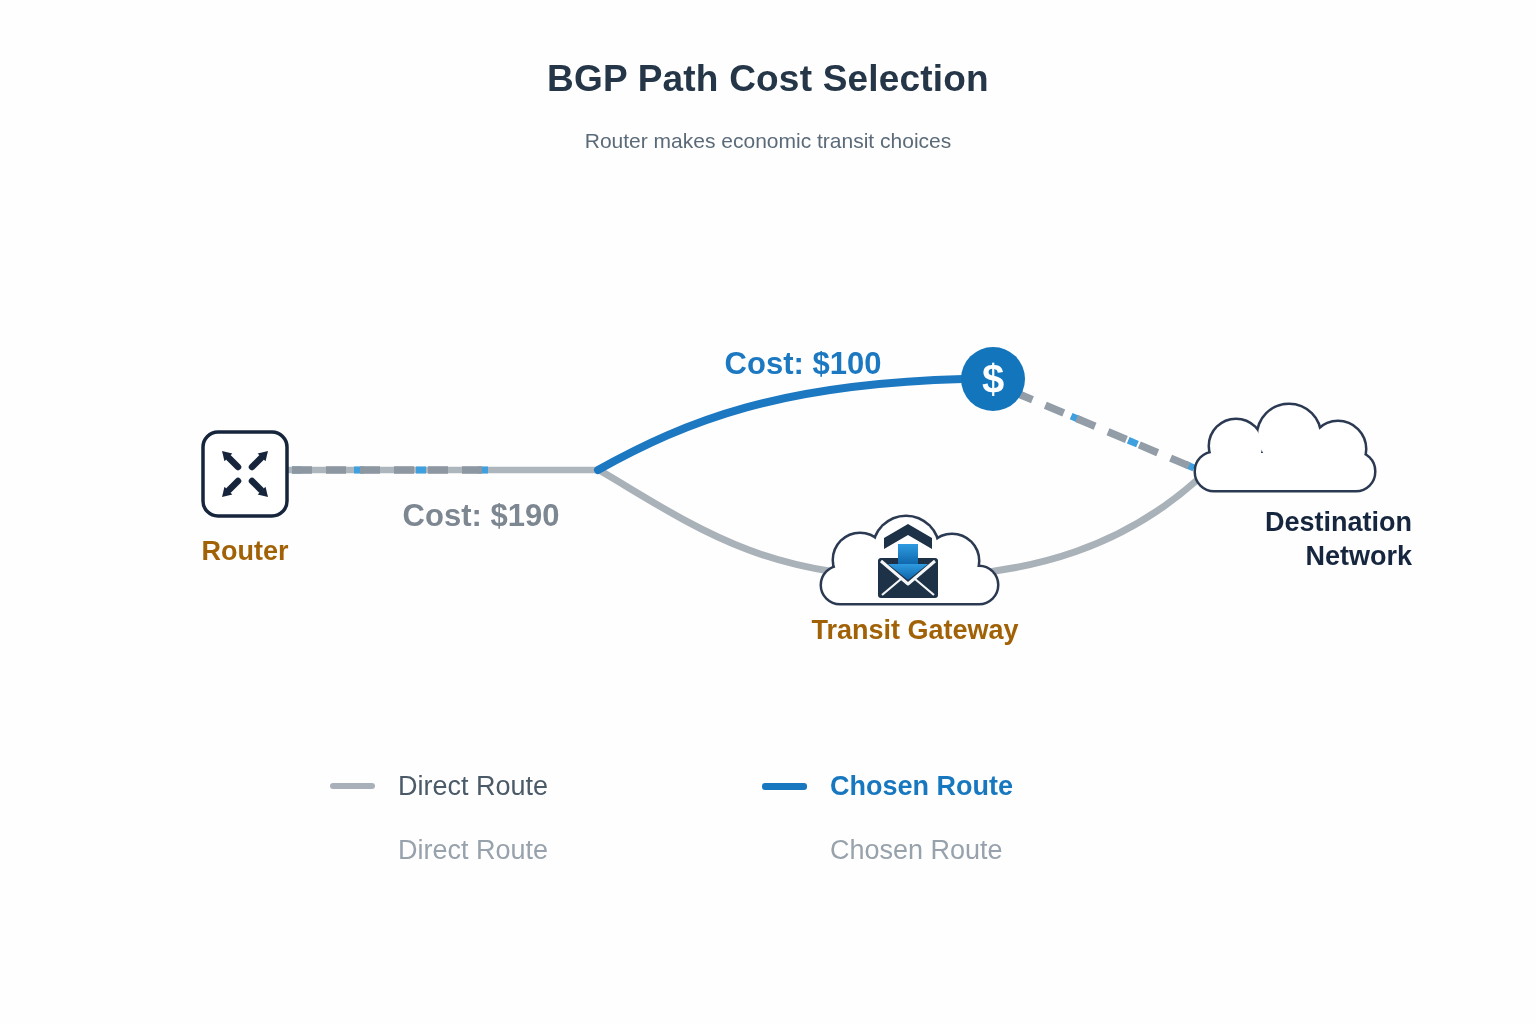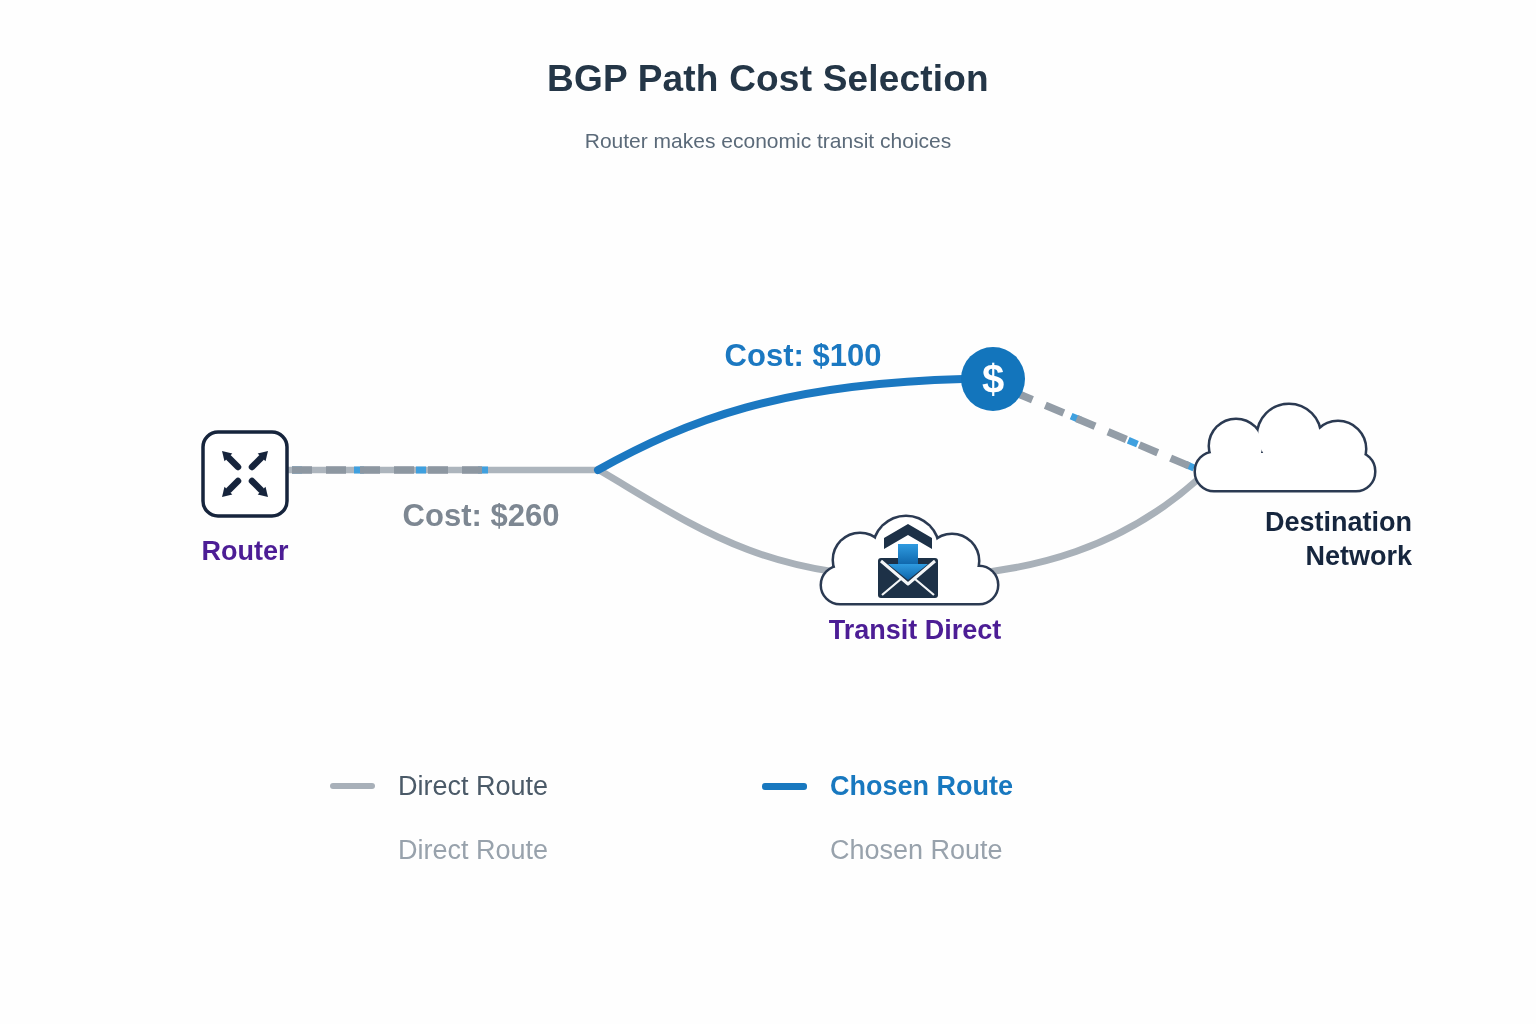--- a/index.html
+++ b/index.html
@@ -39,28 +39,28 @@
     width: 1536px;
     height: 1024px;
   }
   .cost {
     position: absolute;
     transform: translate(-50%, -50%);
     font-size: 31px;
     font-weight: 700;
     white-space: nowrap;
   }
-  .cost-chosen { left: 803px; top: 356px; color: #1b78c1; }
+  .cost-chosen { left: 803px; top: 364px; color: #1b78c1; }
   .cost-direct { left: 481px; top: 516px; color: #7d8792; }
   .node-label {
     position: absolute;
     transform: translate(-50%, -50%);
     font-size: 27px;
     font-weight: 700;
-    color: #4c1d95;
+    color: #a16207;
     white-space: nowrap;
     text-align: center;
   }
   .router-label  { left: 245px; top: 551px; }
   .tg-label      { left: 915px; top: 630px; }
   .dest-label {
     position: absolute;
     left: 1152px; top: 505px;
     width: 260px;
     transform: none;
@@ -214,24 +214,24 @@
       <line class="router-arrow-line" x1="252" y1="467" x2="261" y2="458"></line>
       <polygon class="router-arrow-head" points="268,451 257.7,453.5 265.5,461.3"></polygon>
       <line class="router-arrow-line" x1="238" y1="481" x2="229" y2="490"></line>
       <polygon class="router-arrow-head" points="222,497 232.3,494.5 224.5,486.7"></polygon>
       <line class="router-arrow-line" x1="252" y1="481" x2="261" y2="490"></line>
       <polygon class="router-arrow-head" points="268,497 257.7,494.5 265.5,486.7"></polygon>
     </g>
   </svg>
 
   <div class="cost cost-chosen" style="color: rgb(27, 120, 193);">Cost: $100</div>
-  <div class="cost cost-direct">Cost: $260</div>
+  <div class="cost cost-direct">Cost: $190</div>
 
   <div class="node-label router-label">Router</div>
-  <div class="node-label tg-label">Transit Direct</div>
+  <div class="node-label tg-label">Transit Gateway</div>
   <div class="dest-label">Destination Network</div>
 
   <div class="legend-item legend-direct">
     <span class="swatch" style="background-color: rgb(168, 176, 185);"></span>
     <span class="legend-label">Direct Route</span>
   </div>
   <div class="legend-item legend-chosen">
     <span class="swatch" style="background-color: rgb(24, 120, 191);"></span>
     <span class="legend-label" style="color: rgb(24, 120, 191);">Chosen Route</span>
   </div>

